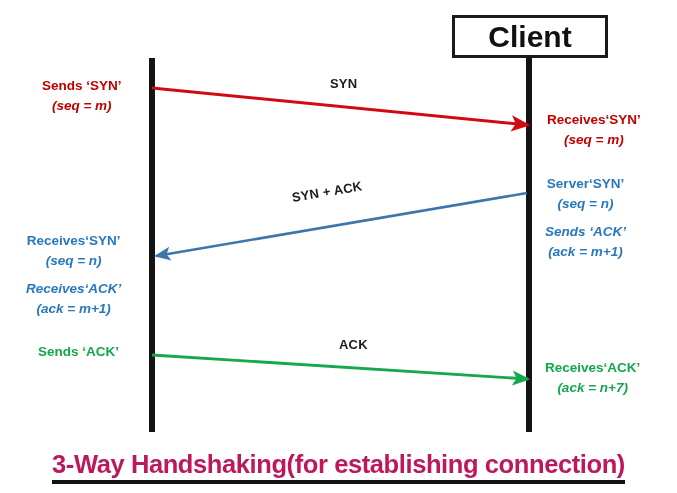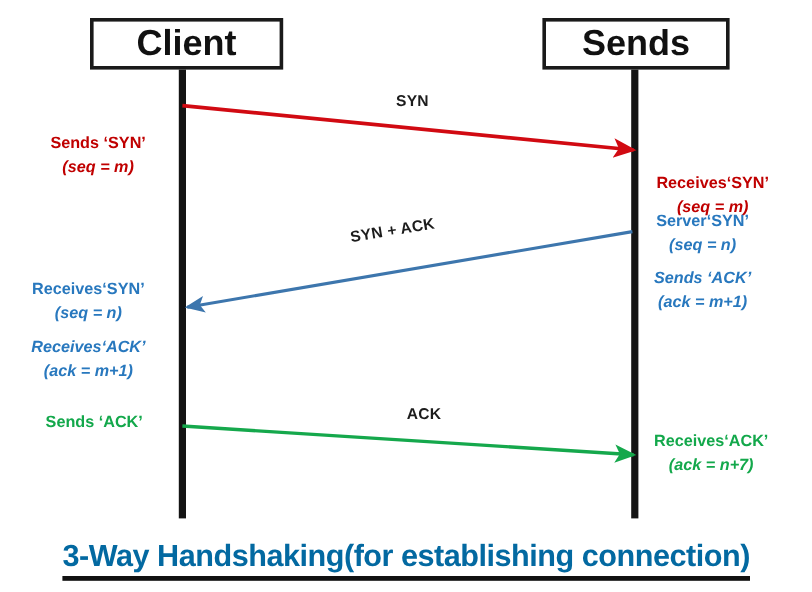--- a/index.html
+++ b/index.html
@@ -59,21 +59,21 @@
   .ann {
     position: absolute;
     font-size: 13.5px;
     font-weight: bold;
     line-height: 1.45;
     white-space: nowrap;
   }
   .ann.center { text-align: center; }
   .ann .l2 { display: block; font-style: italic; }
 
-  .red   { color: #c00000; margin-top: 33px; }
+  .red   { color: #c00000; }
   .blue  { color: #2878be; }
   .green { color: #13a84b; }
 
   
   #ann-client-syn-send   { left: 42px;  top: 76px;  text-align: center; }
   #ann-server-syn-recv   { left: 547px; top: 110px; text-align: center; }
   #ann-server-synack     { left: 545px; top: 174px; text-align: center; }
   #ann-client-synack     { left: 26px;  top: 231px; text-align: center; }
   #ann-client-ack-send   { left: 38px;  top: 342px; text-align: center; }
   #ann-server-ack-recv   { left: 545px; top: 358px; text-align: center; }
@@ -95,40 +95,37 @@
 
   
   #caption {
     position: absolute;
     left: 0;
     top: 450px;
     width: 677px;
     text-align: center;
     font-size: 25.5px;
     font-weight: bold;
-    color: #0369a1;
+    color: #be185d;
     letter-spacing: -0.4px;
   }
   #caption .u {
     border-bottom: 4px solid #111111;
     padding-bottom: 1px;
     display: inline-block;
   }
 </style>
 </head>
 <body>
 
 <div id="canvas">
 
-  <div class="node-box" id="client-box">
-    <span>Client</span>
-  </div>
 
   <div class="node-box" id="server-box">
-    <span>Sends</span>
+    <span>Client</span>
   </div>
 
   <div class="lifeline" id="client-lifeline"></div>
   <div class="lifeline" id="server-lifeline"></div>
 
   <svg id="arrow-layer" viewBox="0 0 677 493" xmlns="http://www.w3.org/2000/svg">
     <defs>
       <marker id="head-red" markerWidth="7" markerHeight="7" refX="5.6" refY="3.1" orient="auto" markerUnits="strokeWidth">
         <path d="M0,0.4 L6.4,3.1 L0,5.8 L1.5,3.1 Z" fill="#d10a12"></path>
       </marker>

